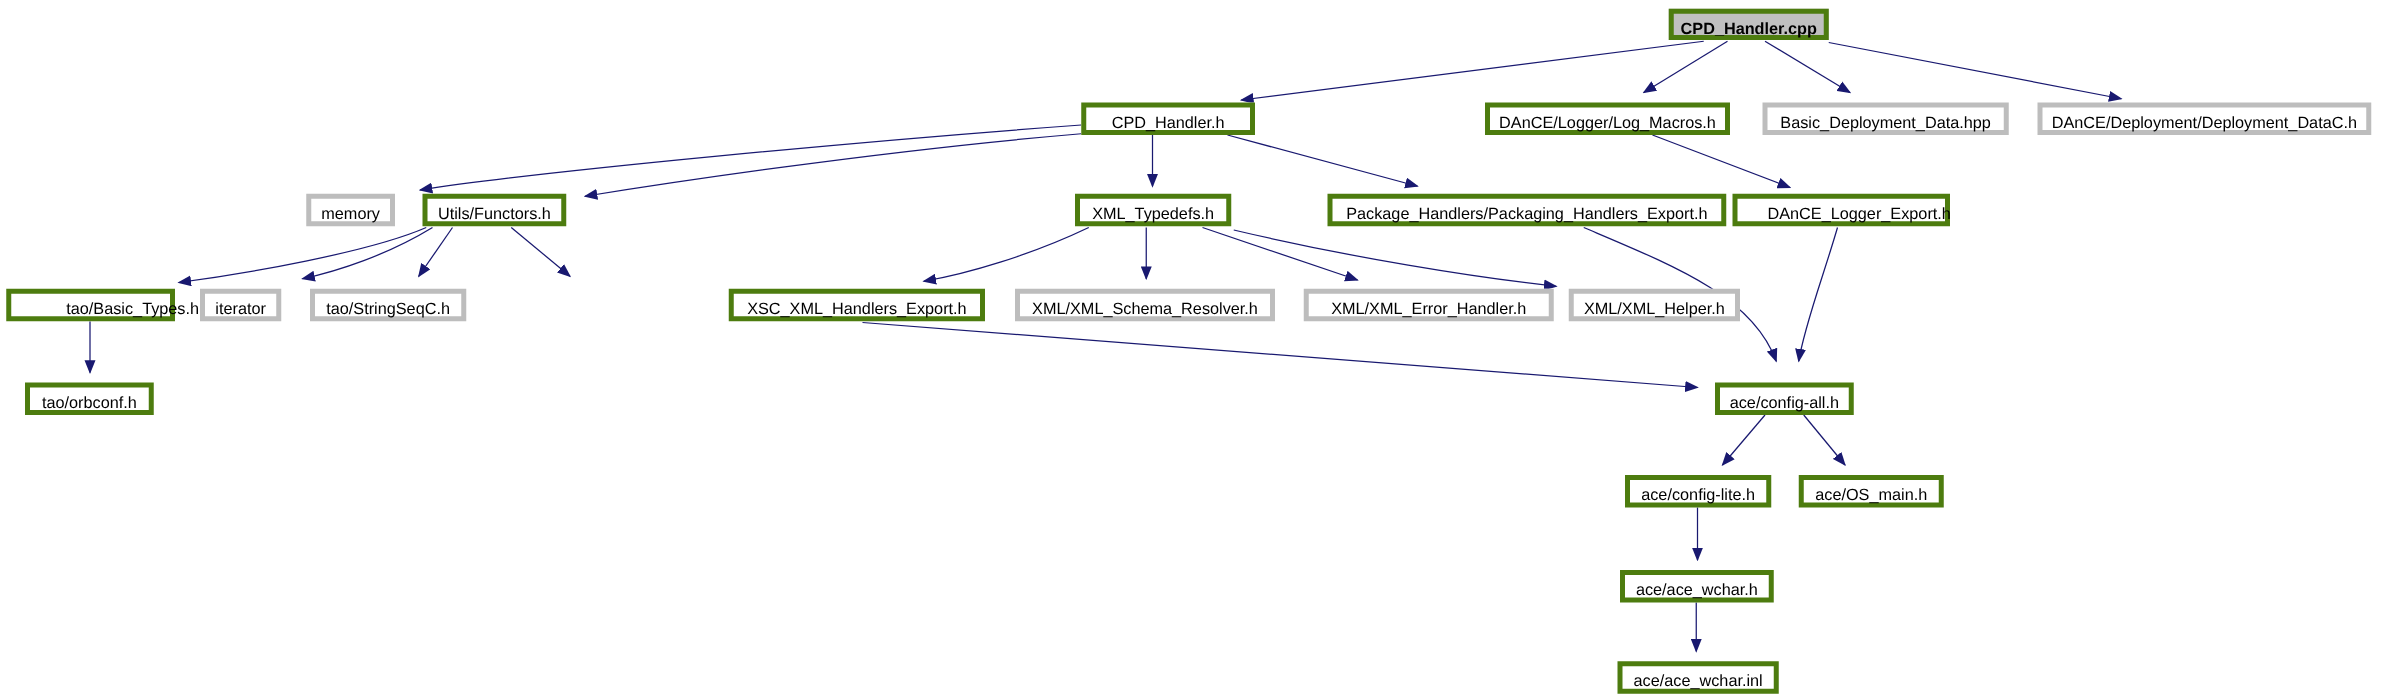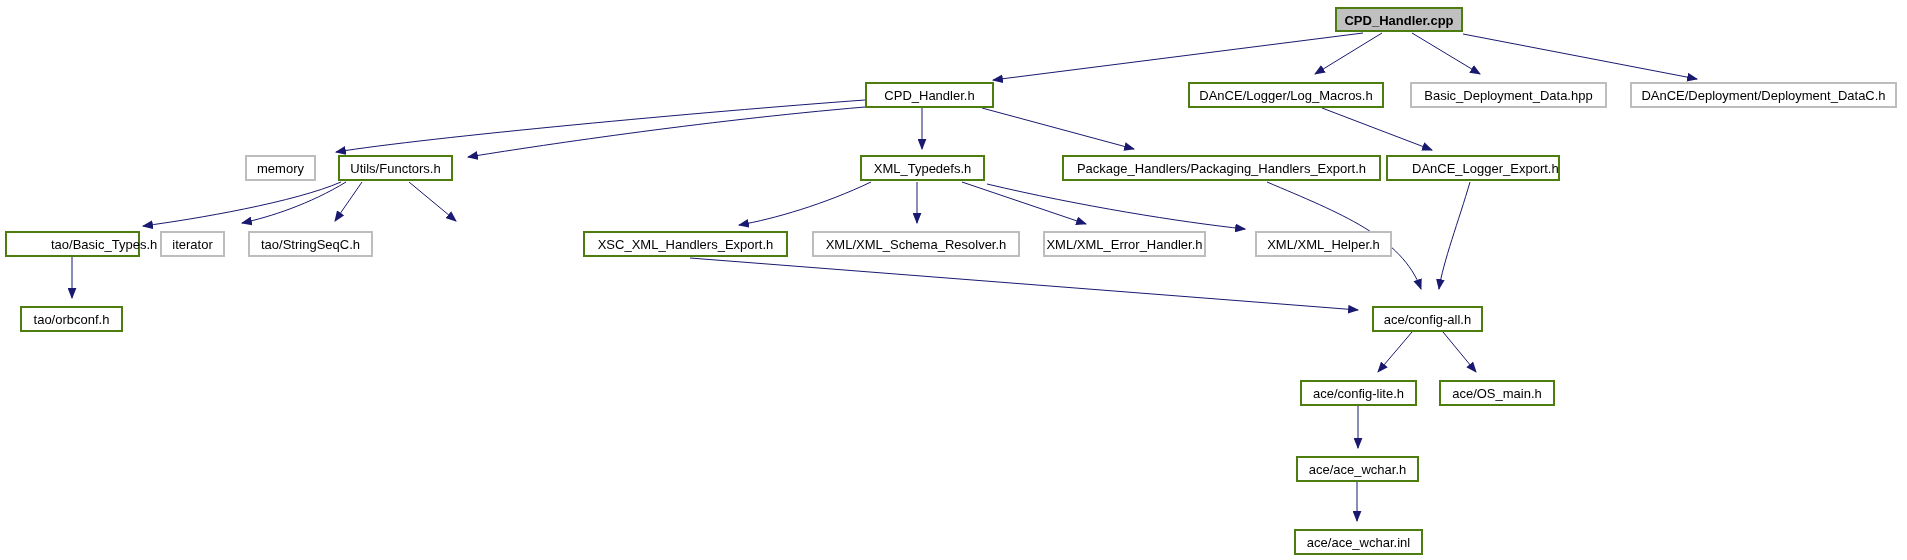--- a/index.html
+++ b/index.html
@@ -9,21 +9,21 @@
     background:#ffffff;
     font-family:"Liberation Sans", sans-serif;
     overflow:hidden;
   }
   #edges{position:absolute;left:0;top:0;width:1907px;height:560px;}
   .node{
     position:absolute;
     box-sizing:border-box;
     height:26px;
     line-height:24px;
-    border:2px solid #4d7c0f;
+    border:4px solid #4d7c0f;
     background:#ffffff;
     color:#000000;
     font-size:13px;
     text-align:center;
     white-space:nowrap;
     z-index:2;
   }
   .node.undoc{border-color:#bdbdbd;}
   .node.root{background:#c0c0c0;font-weight:bold;}
   .edge{stroke:#191970;fill:none;stroke-width:1;}
@@ -61,37 +61,37 @@
     <path class="edge" d="M690,258 L1358,310" marker-end="url(#arrow)"></path>
     <path class="edge" d="M72,257 L72,298" marker-end="url(#arrow)"></path>
     <path class="edge" d="M1412,332 L1378,372" marker-end="url(#arrow)"></path>
     <path class="edge" d="M1443,332 L1476,372" marker-end="url(#arrow)"></path>
     <path class="edge" d="M1358,405 L1358,448" marker-end="url(#arrow)"></path>
     <path class="edge" d="M1357,481 L1357,521" marker-end="url(#arrow)"></path>
   </svg>
 
   <div class="node root" style="left:1335px;top:7px;width:128px;height:25px;line-height:23px;">CPD_Handler.cpp</div>
 
-  <div class="node" style="left:865px;top:82px;width:129px;">CPD_Handler.h</div>
+  <div class="node" style="left:865px;top:82px;width:139px;">CPD_Handler.h</div>
   <div class="node" style="left:1188px;top:82px;width:196px;">DAnCE/Logger/Log_Macros.h</div>
   <div class="node undoc" style="left:1410px;top:82px;width:197px;">Basic_Deployment_Data.hpp</div>
   <div class="node undoc" style="left:1630px;top:82px;width:267px;">DAnCE/Deployment/Deployment_DataC.h</div>
 
   <div class="node undoc" style="left:245px;top:155px;width:71px;">memory</div>
   <div class="node" style="left:338px;top:155px;width:115px;">Utils/Functors.h</div>
   <div class="node" style="left:860px;top:155px;width:125px;">XML_Typedefs.h</div>
   <div class="node" style="left:1062px;top:155px;width:319px;">Package_Handlers/Packaging_Handlers_Export.h</div>
   <div class="node" style="left:1386px;top:155px;width:174px;padding-left:24px;">DAnCE_Logger_Export.h</div>
 
   <div class="node" style="left:5px;top:231px;width:135px;padding-left:44px;">tao/Basic_Types.h</div>
   <div class="node undoc" style="left:160px;top:231px;width:65px;">iterator</div>
   <div class="node undoc" style="left:248px;top:231px;width:125px;">tao/StringSeqC.h</div>
   <div class="node undoc" style="left:812px;top:231px;width:208px;">XML/XML_Schema_Resolver.h</div>
   <div class="node" style="left:583px;top:231px;width:205px;">XSC_XML_Handlers_Export.h</div>
-  <div class="node undoc" style="left:1043px;top:231px;width:163px;">XML/XML_Error_Handler.h</div>
+  <div class="node undoc" style="left:1043px;top:231px;width:200px;">XML/XML_Error_Handler.h</div>
   <div class="node undoc" style="left:1255px;top:231px;width:137px;">XML/XML_Helper.h</div>
 
   <div class="node" style="left:20px;top:306px;width:103px;">tao/orbconf.h</div>
   <div class="node" style="left:1372px;top:306px;width:111px;">ace/config-all.h</div>
 
   <div class="node" style="left:1300px;top:380px;width:117px;">ace/config-lite.h</div>
   <div class="node" style="left:1439px;top:380px;width:116px;">ace/OS_main.h</div>
 
   <div class="node" style="left:1296px;top:456px;width:123px;">ace/ace_wchar.h</div>
   <div class="node" style="left:1294px;top:529px;width:129px;">ace/ace_wchar.inl</div>

